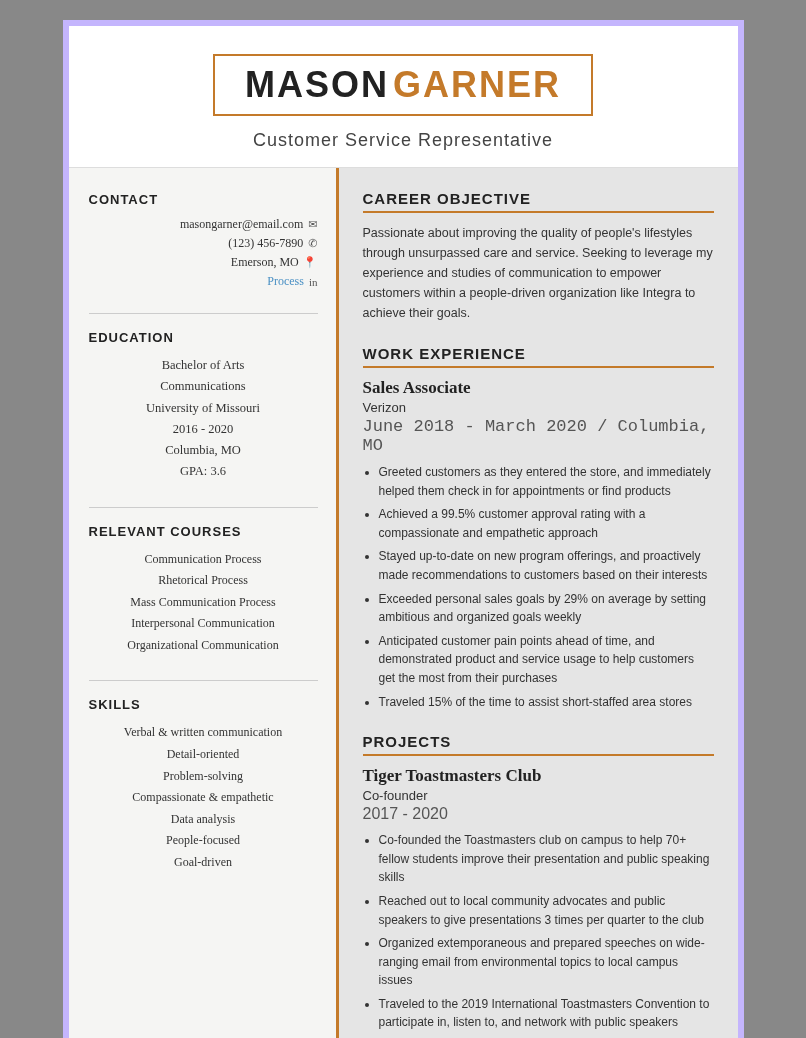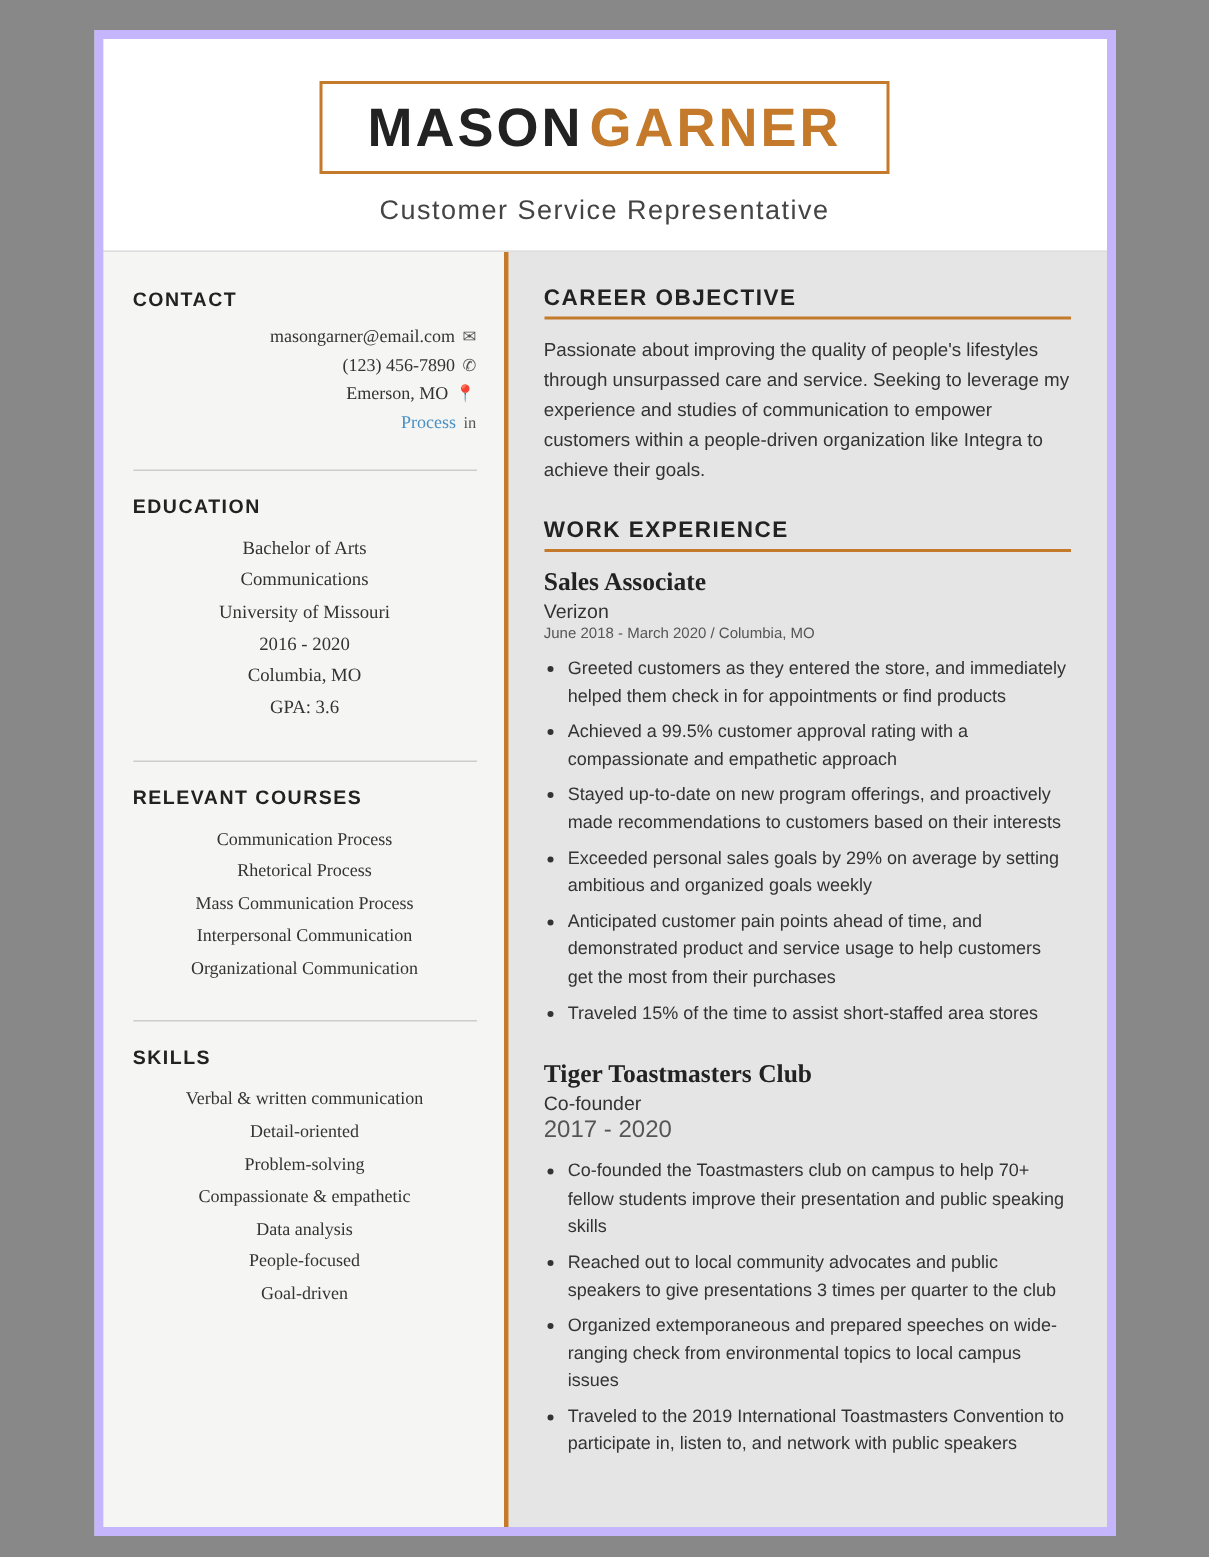--- a/index.html
+++ b/index.html
@@ -150,23 +150,23 @@
       font-weight: 700;
       margin-bottom: 2px;
     }
     .company-name {
       font-size: 13px;
       color: #333;
       font-family: Arial, sans-serif;
       margin-bottom: 2px;
     }
     .job-meta {
-      font-size: 10px;
+      font-size: 17px;
       color: #555;
-      font-family: Liberation Sans, sans-serif;
+      font-family: Liberation Mono, monospace;
       margin-bottom: 8px;
     }
     .bullet-list {
       padding-left: 16px;
       margin-bottom: 8px;
     }
     .bullet-list li {
       font-size: 12px;
       color: #333;
       font-family: Arial, sans-serif;
@@ -293,27 +293,28 @@
           <li>Greeted customers as they entered the store, and immediately helped them check in for appointments or find products</li>
           <li>Achieved a 99.5% customer approval rating with a compassionate and empathetic approach</li>
           <li>Stayed up-to-date on new program offerings, and proactively made recommendations to customers based on their interests</li>
           <li>Exceeded personal sales goals by 29% on average by setting ambitious and organized goals weekly</li>
           <li>Anticipated customer pain points ahead of time, and demonstrated product and service usage to help customers get the most from their purchases</li>
           <li>Traveled 15% of the time to assist short-staffed area stores</li>
         </ul>
       </div>
 
       <div class="main-section">
+        <div class="main-section-title">PROJECTS</div>
 
         <div class="project-title">Tiger Toastmasters Club</div>
         <div class="project-role">Co-founder</div>
         <div class="project-years">2017 - 2020</div>
         <ul class="bullet-list">
           <li>Co-founded the Toastmasters club on campus to help 70+ fellow students improve their presentation and public speaking skills</li>
           <li>Reached out to local community advocates and public speakers to give presentations 3 times per quarter to the club</li>
-          <li>Organized extemporaneous and prepared speeches on wide-ranging check from environmental topics to local campus issues</li>
+          <li>Organized extemporaneous and prepared speeches on wide-ranging email from environmental topics to local campus issues</li>
           <li>Traveled to the 2019 International Toastmasters Convention to participate in, listen to, and network with public speakers</li>
         </ul>
       </div>
 
     </div>
   </div>
 </div>
 
 </body></html>

